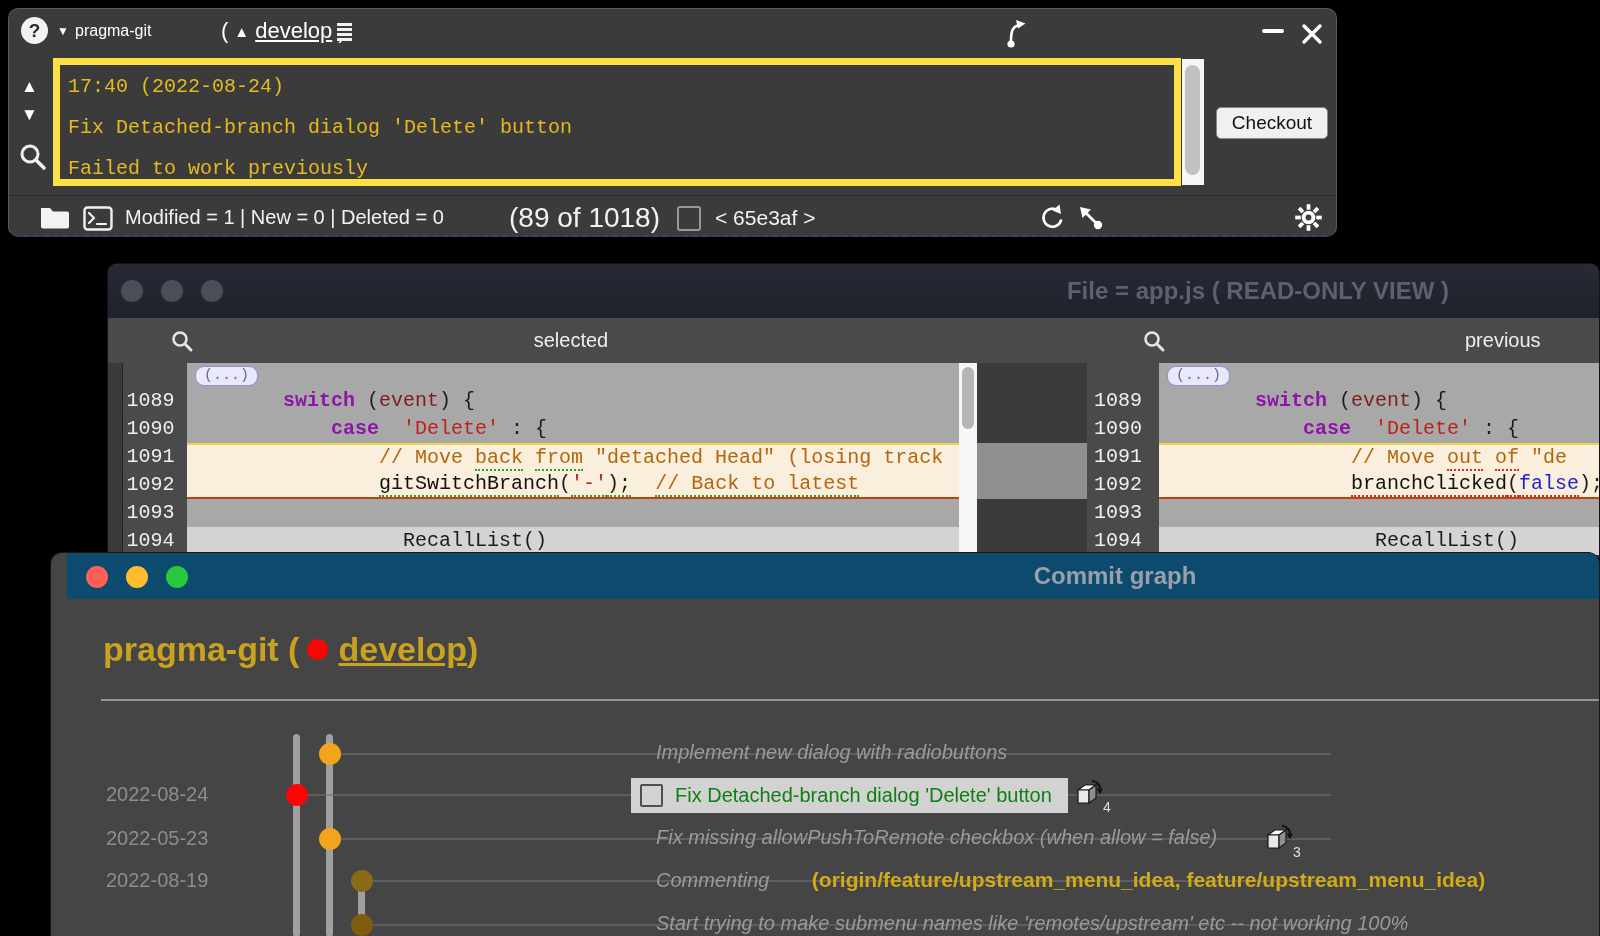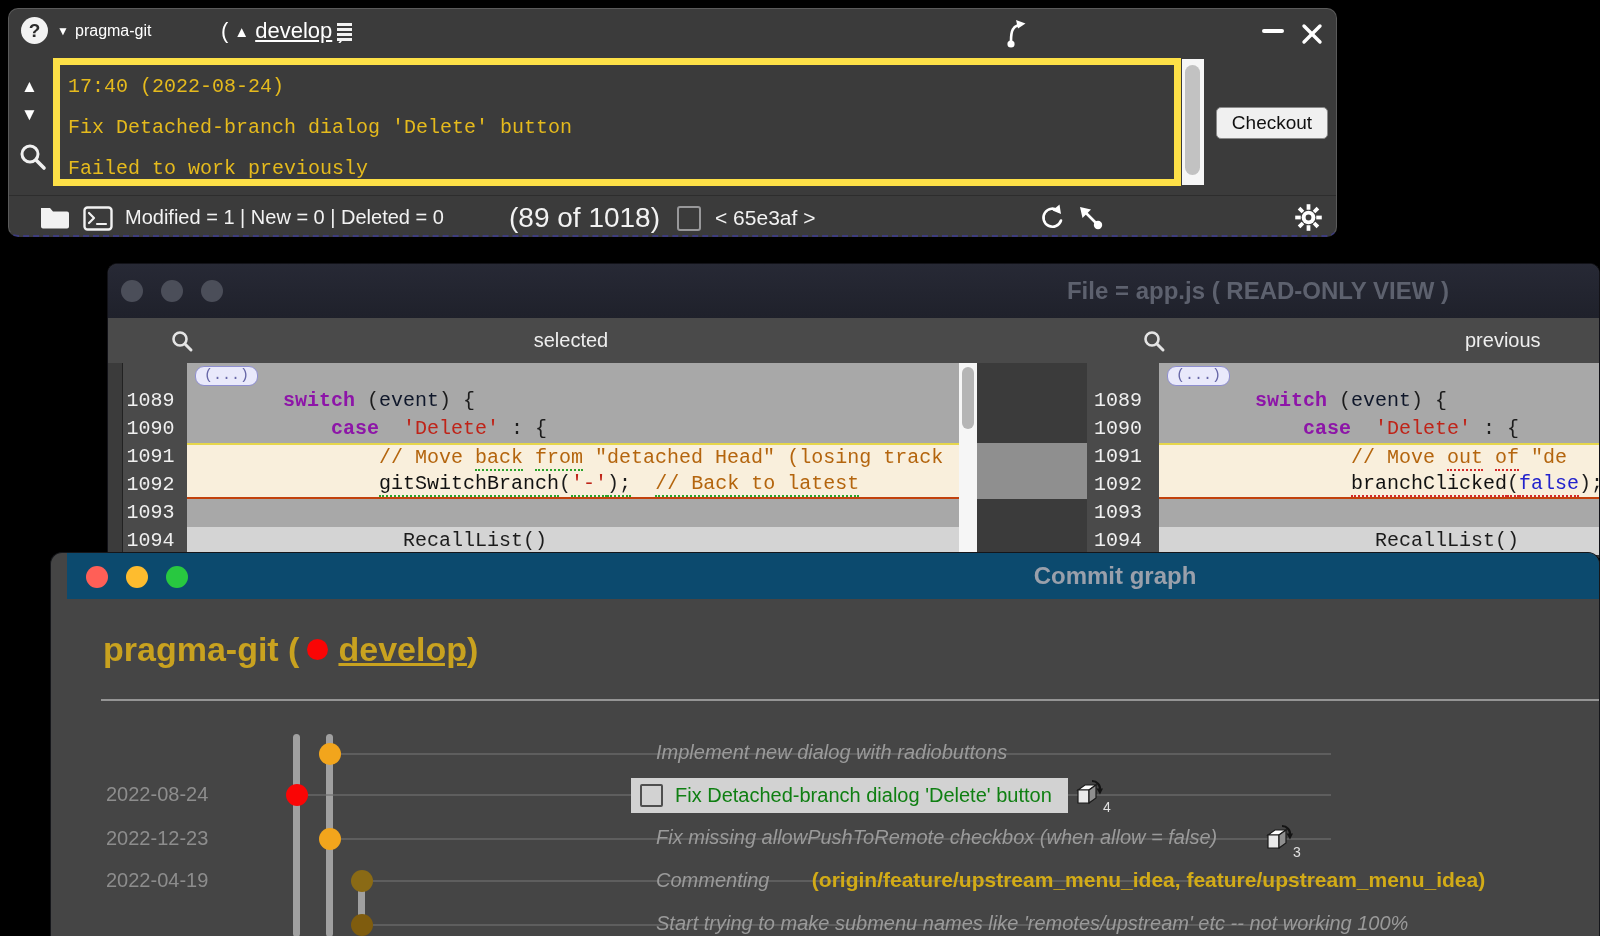--- a/index.html
+++ b/index.html
@@ -54,21 +54,21 @@
   .ccol{top:99px;background:#a8a8a8;overflow:hidden;}
   .crow{height:28px;line-height:28px;white-space:pre;font-family:"Liberation Mono",monospace;
         font-size:20px;overflow:hidden;box-sizing:border-box;}
   .crow.fold{height:24px;line-height:22px;}
   .crow.hl{background:#f9efdc;}
   .crow.hl-top{border-top:2px solid #e6d64b;line-height:26px;}
   .crow.hl-bottom{border-bottom:2px solid #c2410c;line-height:26px;}
   .crow.light{background:#d4d4d4;}
   .fold-badge{display:inline-block;margin-left:8px;margin-top:1px;padding:0 8px;background:#e9e9fb;
               border:1.5px solid #8f8fd0;border-radius:9px;color:#6868a8;font-size:15px;line-height:18px;}
-  .seg.p{color:#1c1c1c;} .seg.kw{color:#8d15a8;font-weight:bold;} .seg.vr{color:#0f172a;}
+  .seg.p{color:#1c1c1c;} .seg.kw{color:#8d15a8;font-weight:bold;} .seg.vr{color:#7f1d1d;}
   .seg.st{color:#bf2318;} .seg.cm{color:#b4650e;} .seg.fn{color:#111;} .seg.bl{color:#2222cc;}
   .pl .u{border-bottom:2px dotted #2ba32b;} .pr .u{border-bottom:2px dotted #d42a2a;}
   .w2-scroll{left:851px;top:99px;width:18px;height:192px;background:#f6f6f6;}
   .w2-thumb{left:3px;top:4px;width:12px;height:62px;background:#b5b5b5;border-radius:6px;}
   .w2-gap{left:869px;top:99px;width:110px;height:192px;background:#3b3b3b;}
   .w2-gapblock{left:0;top:80px;width:110px;height:56px;background:#8f8f8f;}
 
   
   .win3{left:50px;top:552px;width:1550px;height:384px;background:#454545;
         border:1px solid #15161a;border-bottom:none;border-radius:12px 12px 0 0;box-sizing:border-box;overflow:hidden;}
@@ -177,22 +177,22 @@
 
     <div class="abs w3-heading">
       <span>pragma-git (</span>
       <span class="dot"></span>
       <span class="lnk">develop</span>
       <span>)</span>
     </div>
     <div class="abs w3-divider"></div>
 
     <div class="abs w3-date" style="left:55px;top:230px;">2022-08-24</div>
-    <div class="abs w3-date" style="left:55px;top:274px;">2022-12-23</div>
-    <div class="abs w3-date" style="left:55px;top:316px;">2022-04-19</div>
+    <div class="abs w3-date" style="left:55px;top:274px;">2022-05-23</div>
+    <div class="abs w3-date" style="left:55px;top:316px;">2022-08-19</div>
 
     <div class="abs lane" style="left:242px;top:181px;height:203px;"></div>
     <div class="abs lane" style="left:275px;top:181px;height:203px;"></div>
     <div class="abs lane" style="left:307px;top:328px;height:46px;"></div>
 
     <div class="abs conn" style="left:279px;top:200px;width:1001px;"></div>
     <div class="abs conn" style="left:246px;top:241px;width:1034px;"></div>
     <div class="abs conn" style="left:279px;top:285px;width:1001px;"></div>
     <div class="abs conn" style="left:311px;top:327px;width:969px;"></div>
     <div class="abs conn" style="left:311px;top:371px;width:969px;"></div>

